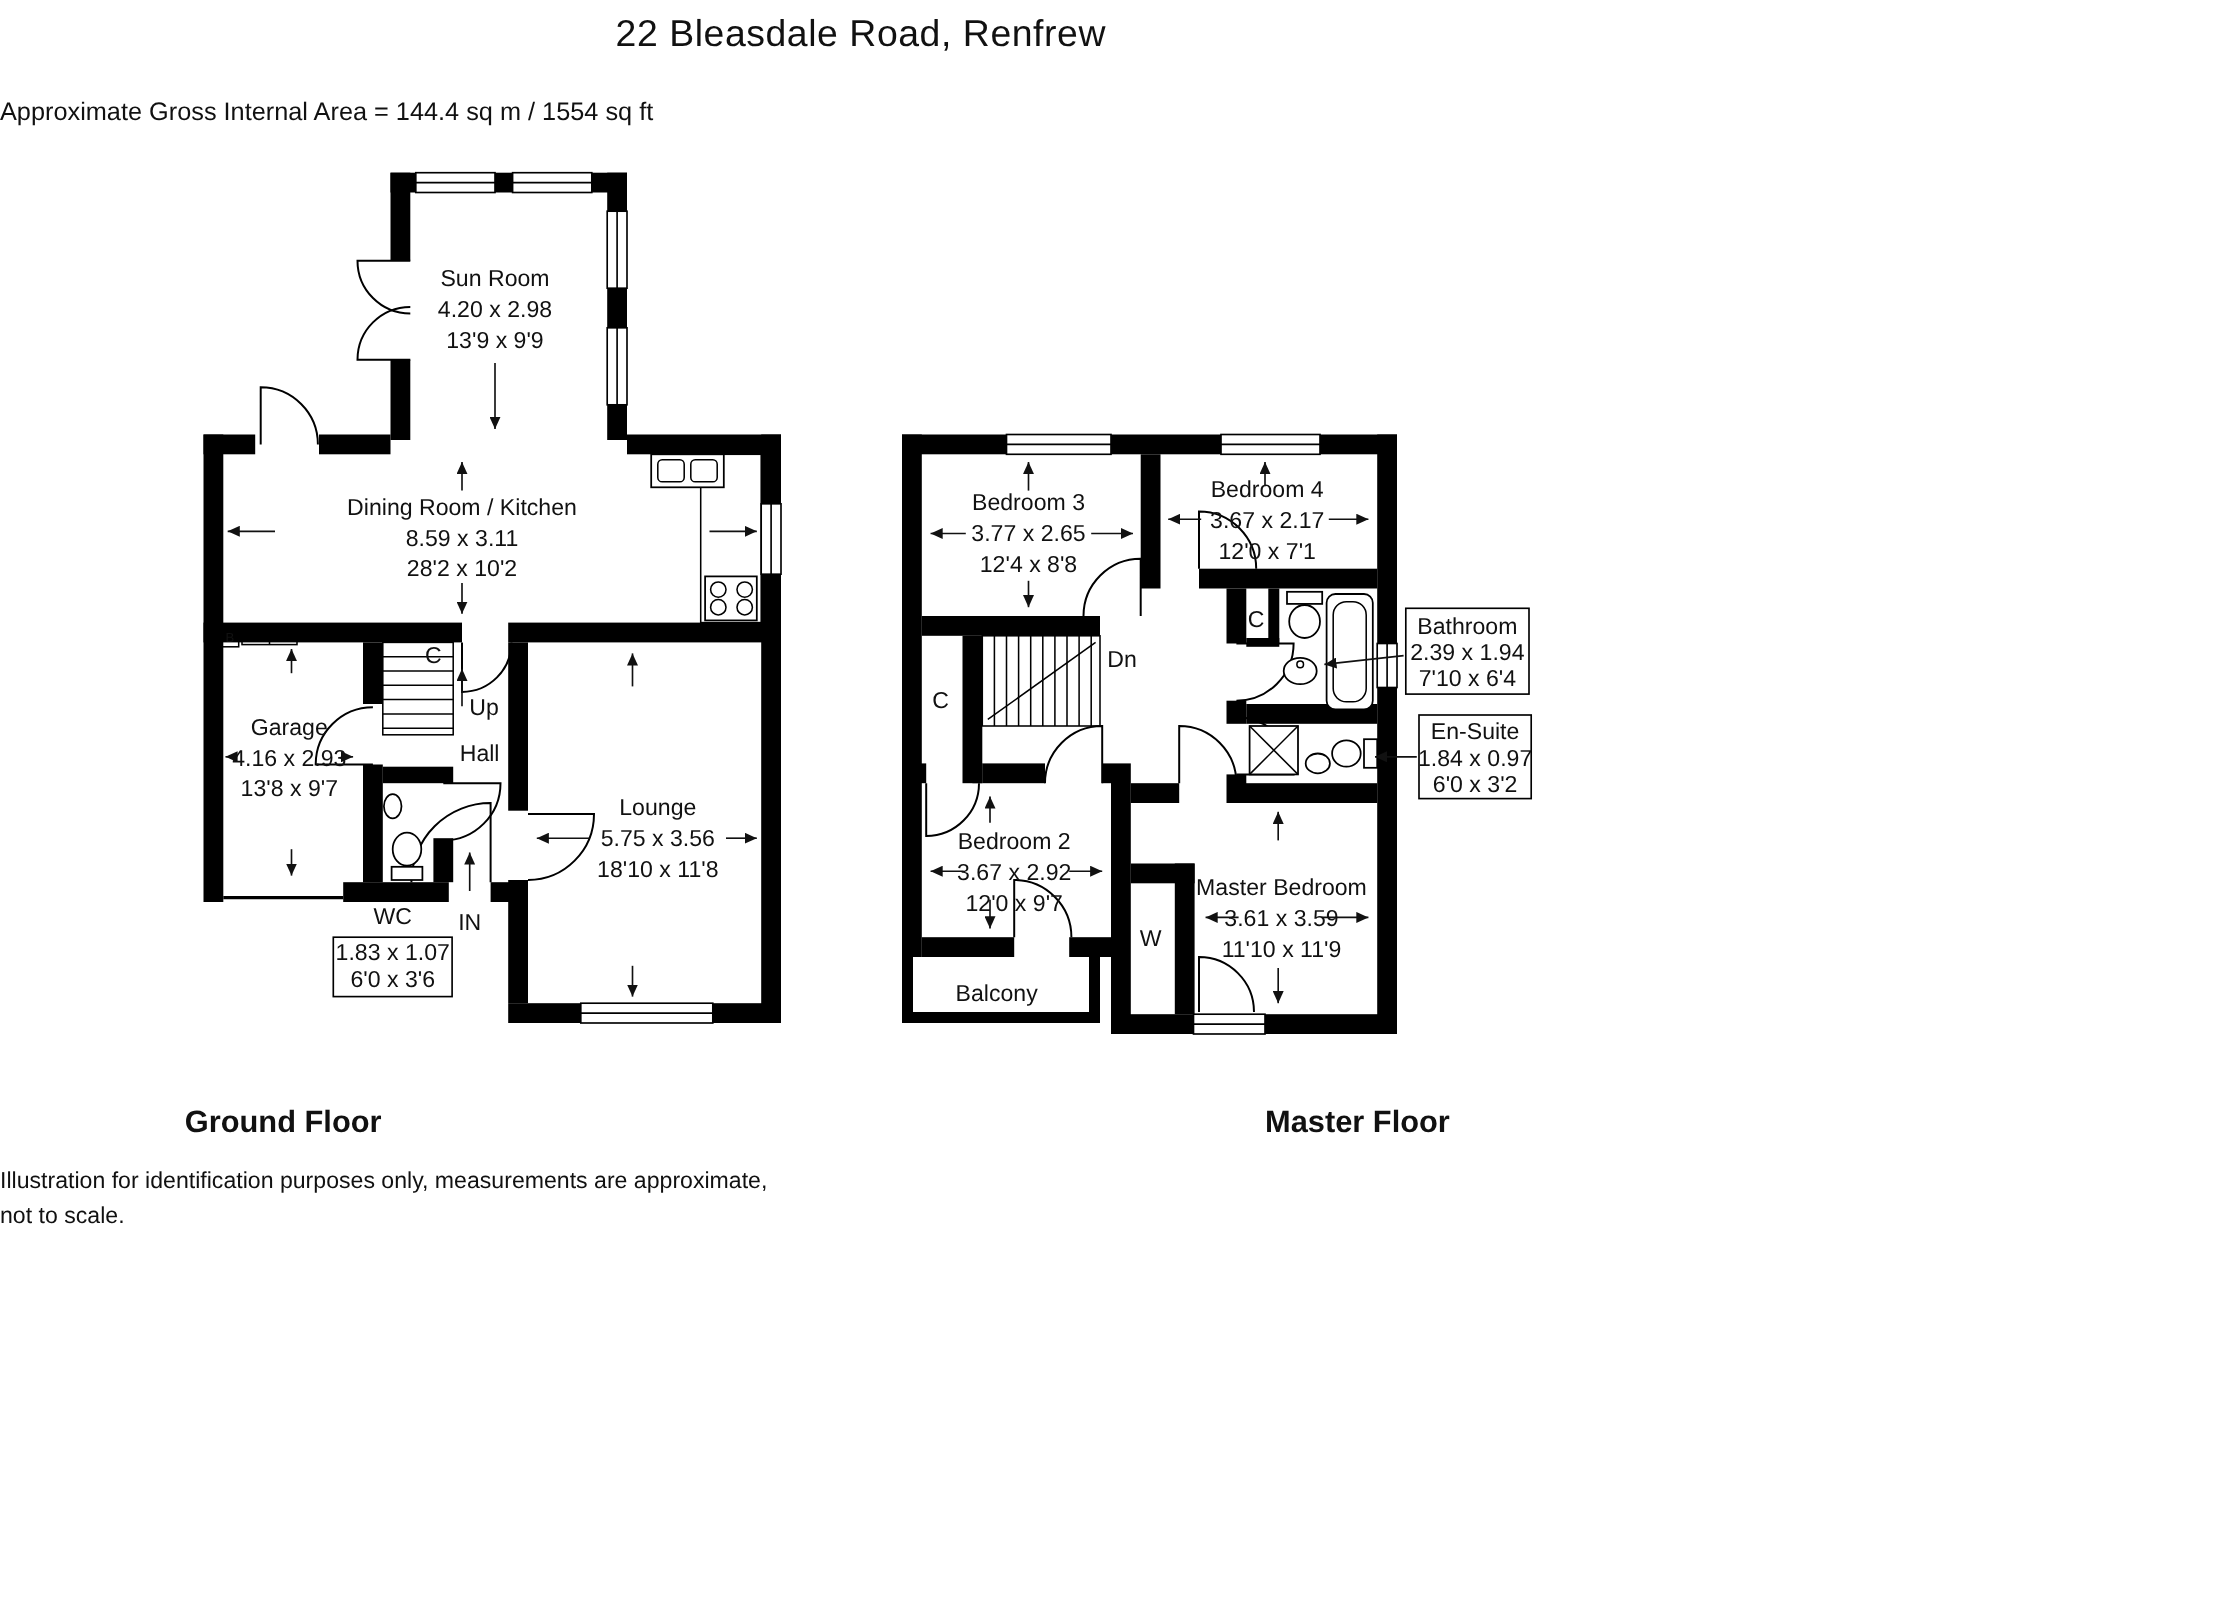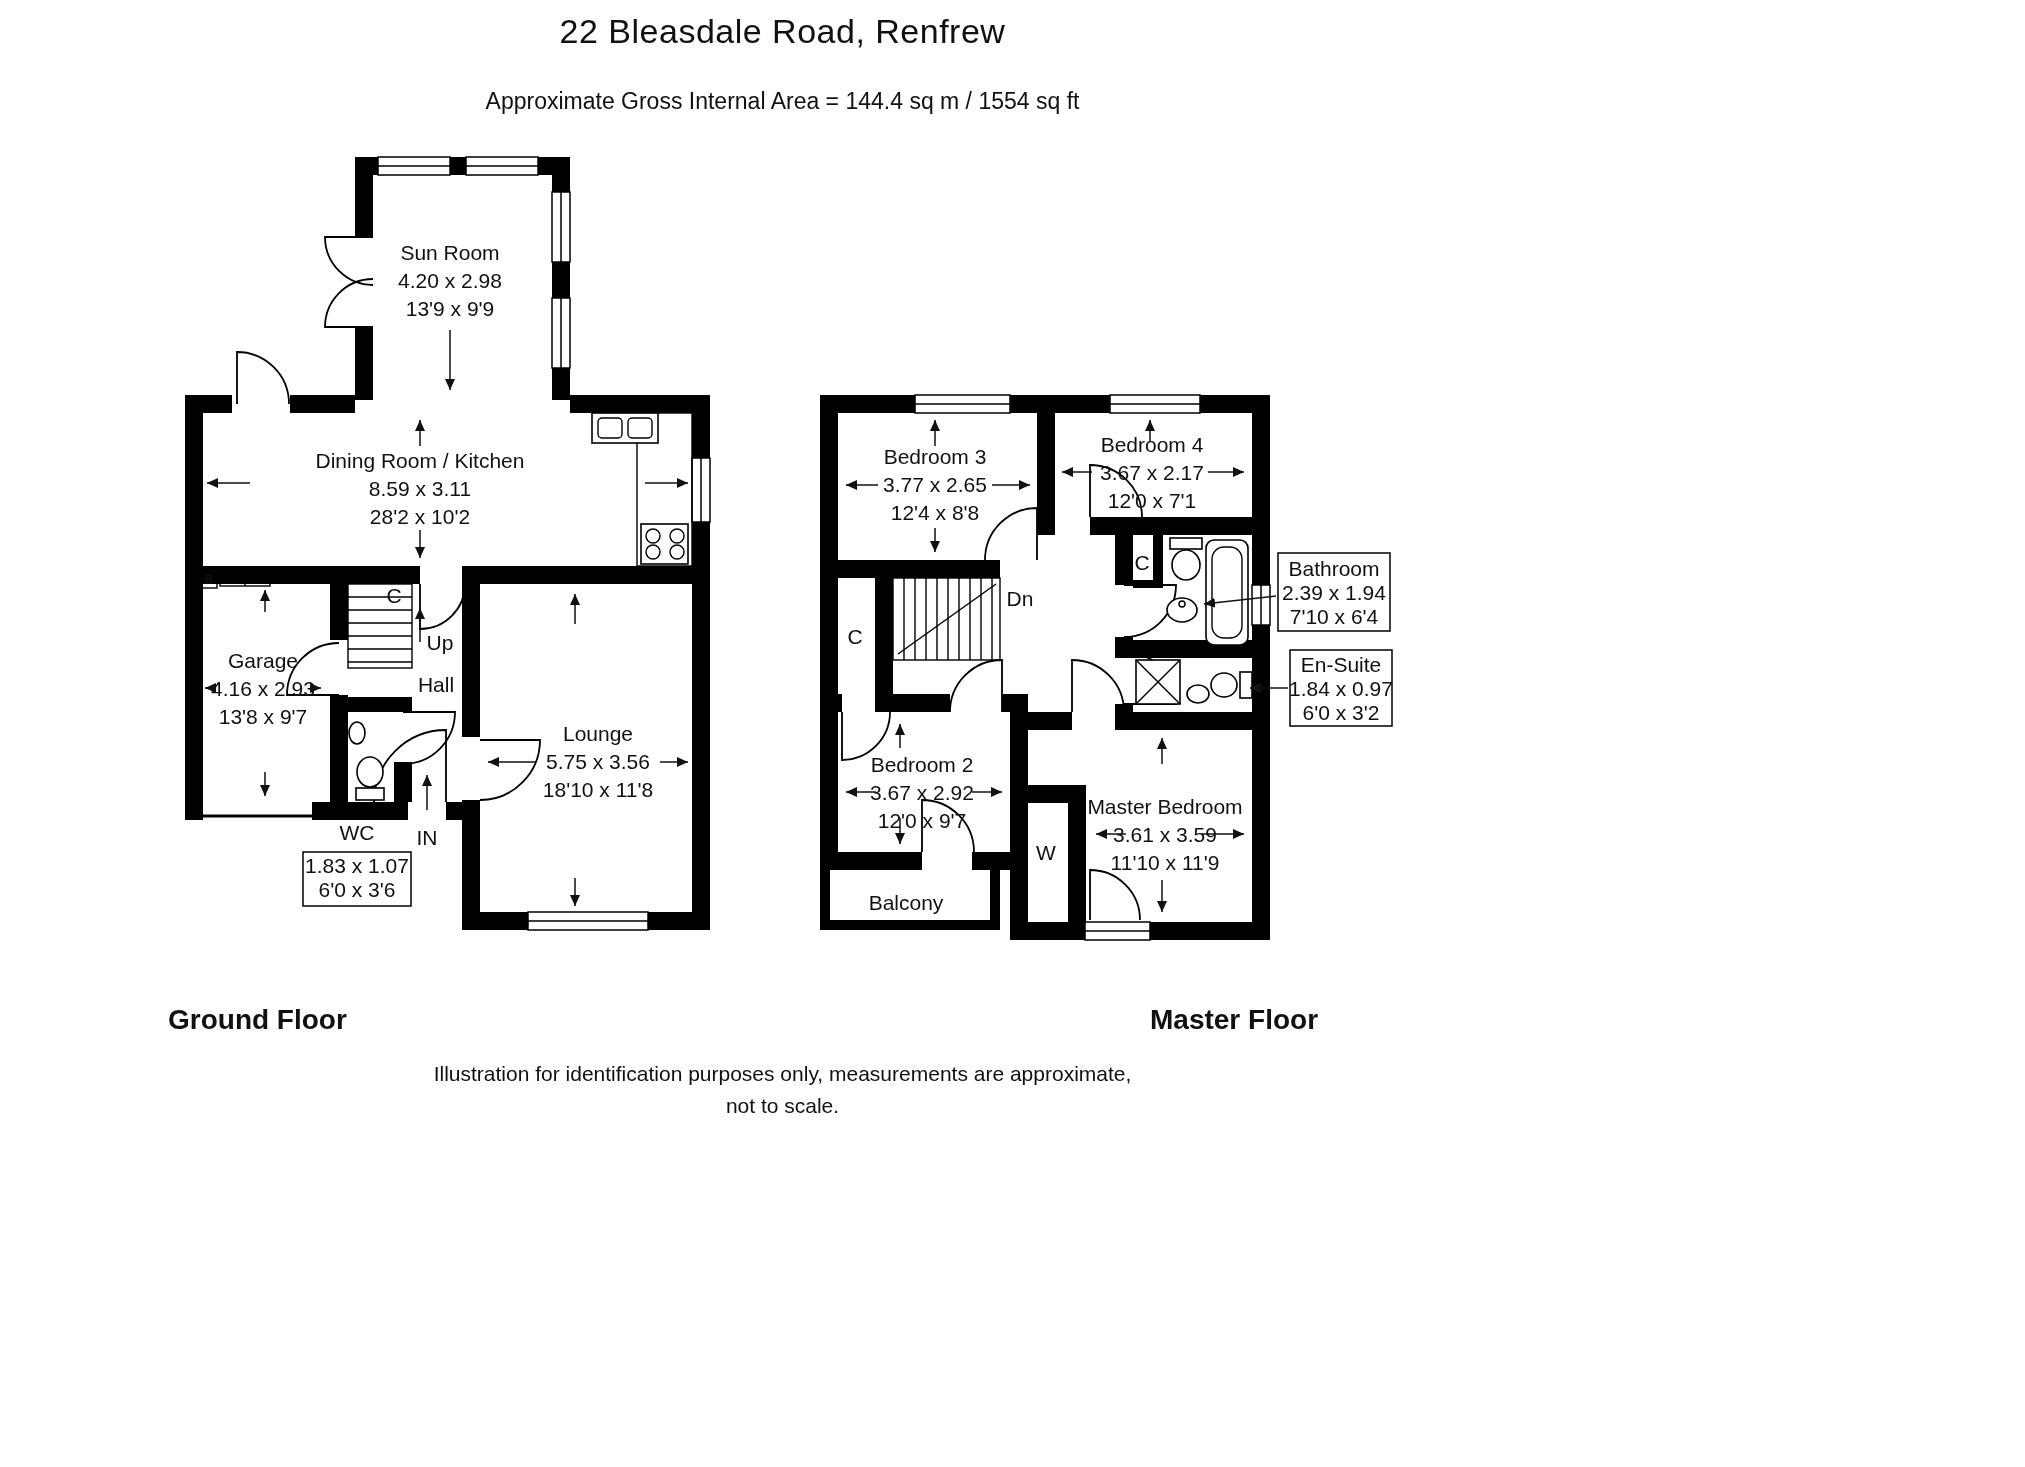--- a/index.html
+++ b/index.html
@@ -1,22 +1,22 @@
 <!DOCTYPE html>
 <html><head>
 <meta charset="utf-8">
 <style>
   html,body{margin:0;padding:0;background:#fff;}
   body{width:2025px;height:1467px;position:relative;font-family:"Liberation Sans",sans-serif;color:#111;}
   .stage{position:absolute;left:0;top:0;width:2025px;height:1467px;}
   .title{position:absolute;left:0;top:12px;width:1565px;text-align:center;font-size:34px;font-weight:normal;letter-spacing:.5px;}
-  .subtitle{position:absolute;left:0;top:88px;width:1565px;text-align:center;font-size:23px;}
+  .subtitle{position:absolute;left:0;top:88px;width:1565px;font-size:23px;}
   .floorlabel{position:absolute;top:1004px;font-size:28px;font-weight:bold;}
   .gf{left:168px;} .ff{left:1150px;}
-  .disclaimer{position:absolute;left:0;top:1058px;width:1565px;text-align:center;font-size:21px;line-height:32px;}
+  .disclaimer{position:absolute;left:0;top:1058px;width:1565px;text-align:left;font-size:21px;line-height:32px;}
   svg text{font-family:"Liberation Sans",sans-serif;fill:#111;text-anchor:middle;font-size:21px;}
   svg text.sm{font-size:12px;}
   .wall{fill:#000;stroke:none;}
   .win{fill:#fff;stroke:#000;stroke-width:1.5;}
   .winline{stroke:#000;stroke-width:1.5;}
   .door{fill:none;stroke:#000;stroke-width:1.8;}
   .fix{fill:#fff;stroke:#000;stroke-width:1.6;}
   .thin{fill:none;stroke:#000;stroke-width:1.4;}
   .dim{stroke:#111;stroke-width:1.5;}
   .callout{fill:#fff;stroke:#000;stroke-width:1.5;}

